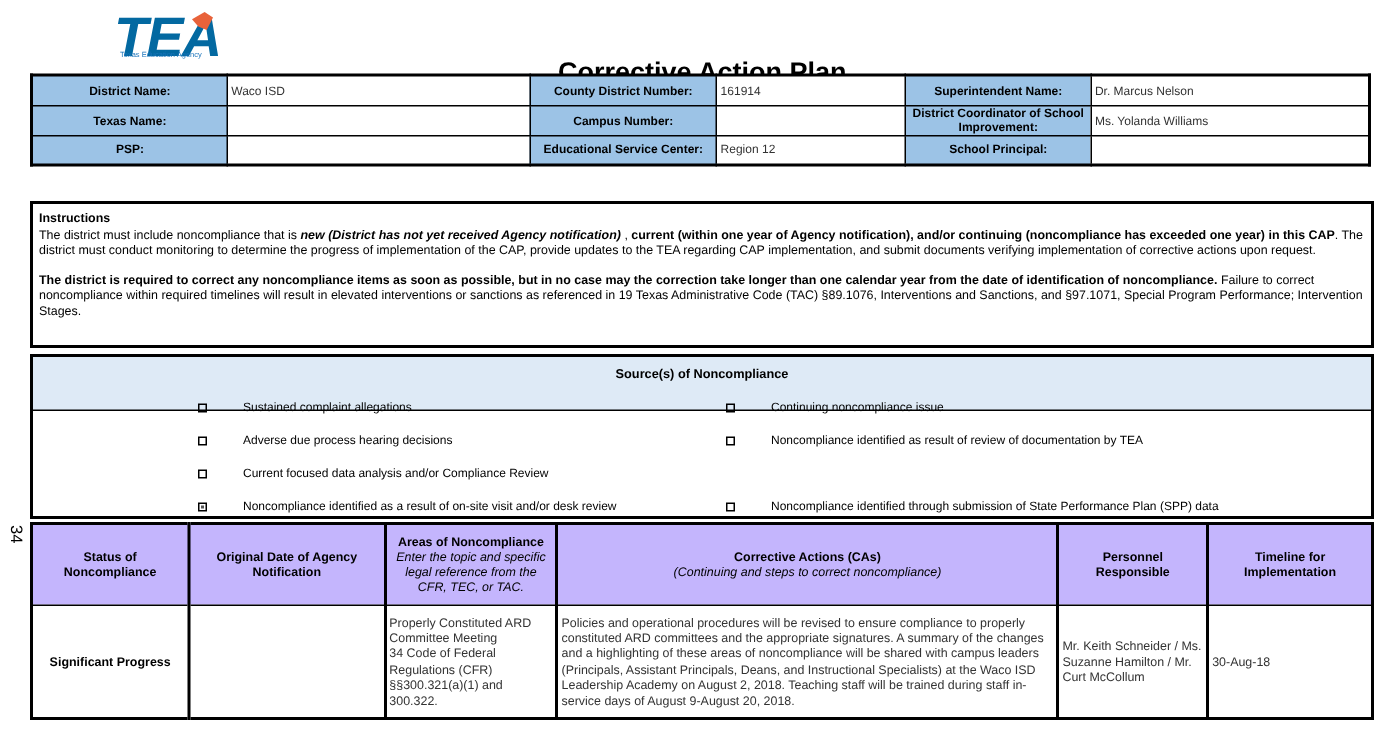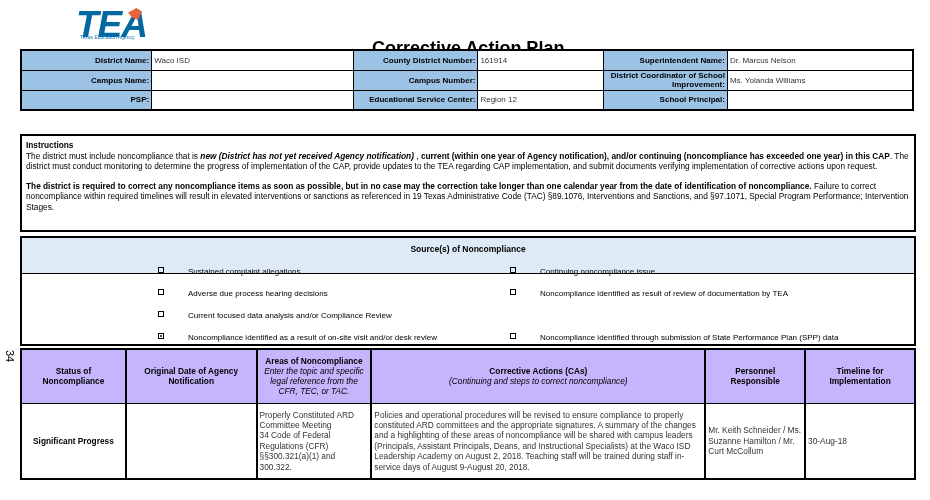--- a/index.html
+++ b/index.html
@@ -8,29 +8,29 @@
 
   .logo { position: absolute; left: 76px; top: 6px; width: 70px; height: 34px; }
   .logo-text { position: absolute; left: 0; top: -2px; font-family: Liberation Sans, sans-serif; font-weight: bold; font-style: italic; font-size: 37px; color: #0369a1; letter-spacing: -1px; }
   .logo-sub { position: absolute; left: 4px; top: 28px; font-size: 5px; color: #1a74bb; white-space: nowrap; }
   .logo-flag { position: absolute; left: 52px; top: 2px; width: 14px; height: 12px; background: #e8623a; clip-path: polygon(0 40%, 60% 0, 100% 30%, 70% 100%, 30% 80%); }
 
   .title { position: absolute; left: 372px; top: 14px; font-family: "Liberation Sans", sans-serif; font-weight: bold; font-size: 18px; margin-top: 24px; }
 
   table.hdr { position: absolute; left: 20px; top: 49px; width: 894px; border-collapse: collapse; border: 2px solid #000; }
   table.hdr td { border: 1px solid #000; font-size: 8px; height: 20px; padding: 0 2px; vertical-align: middle; }
-  table.hdr td.lbl { background: #9cc3e6; font-weight: bold; text-align: right; }
+  table.hdr td.lbl { background: #9cc3e6; font-weight: bold; text-align: center; }
   table.hdr td.val { background: #fff; color: #333; }
 
   .instr { position: absolute; left: 20px; top: 134px; width: 896px; height: 98px; border: 2px solid #000; border-bottom-width: 2px; padding: 4px 4px; font-size: 8.3px; line-height: 10.5px; }
   .instr p { margin-bottom: 9px; }
 
   .sources { position: absolute; left: 20px; top: 236px; width: 896px; height: 110px; border: 2px solid #000; }
   .sources-head { height: 36px; background: #deeaf6; border-bottom: 1px solid #000; text-align: center; font-weight: bold; font-size: 8.5px; line-height: 23px; }
-  .src-item { position: absolute; font-size: 8px; display: flex; align-items: flex-start; margin-left: 26px; }
+  .src-item { position: absolute; font-size: 8px; display: flex; align-items: center; }
   .cb { display: inline-block; width: 6px; height: 6px; border: 1px solid #000; margin-right: 24px; position: relative; }
   .cb.checked::after { content: ""; position: absolute; left: 1px; top: 1px; width: 2px; height: 2px; background: #555; }
 
   .pagenum { position: absolute; left: 5px; top: 350px; font-size: 11px; transform: rotate(90deg); transform-origin: left top; left: 16px; }
 
   table.cap { position: absolute; left: 20px; top: 348px; width: 896px; border-collapse: collapse; border: 2px solid #000; }
   table.cap th { background: #c4b5fd; border: 1px solid #000; border-left-width: 2px; font-size: 8.3px; font-weight: bold; height: 54px; text-align: center; vertical-align: middle; padding: 0 4px; }
   table.cap th .sub { font-weight: normal; font-style: italic; }
   table.cap td { border: 1px solid #000; border-left-width: 2px; font-size: 8.3px; vertical-align: middle; padding: 2px; line-height: 10.4px; }
 </style>
@@ -57,21 +57,21 @@
   <tbody>
       <tr>
     <td class="lbl">District Name:</td>
     <td class="val">Waco ISD</td>
     <td class="lbl">County District Number:</td>
     <td class="val">161914</td>
     <td class="lbl">Superintendent Name:</td>
     <td class="val">Dr. Marcus Nelson</td>
   </tr>
   <tr>
-    <td class="lbl">Campus Name:</td>
+    <td class="lbl">Texas Name:</td>
     <td class="val"></td>
     <td class="lbl">Campus Number:</td>
     <td class="val"></td>
     <td class="lbl" style="line-height:9px">District Coordinator of School Improvement:</td>
     <td class="val">Ms. Yolanda Williams</td>
   </tr>
   <tr>
     <td class="lbl">PSP:</td>
     <td class="val"></td>
     <td class="lbl">Educational Service Center:</td>

